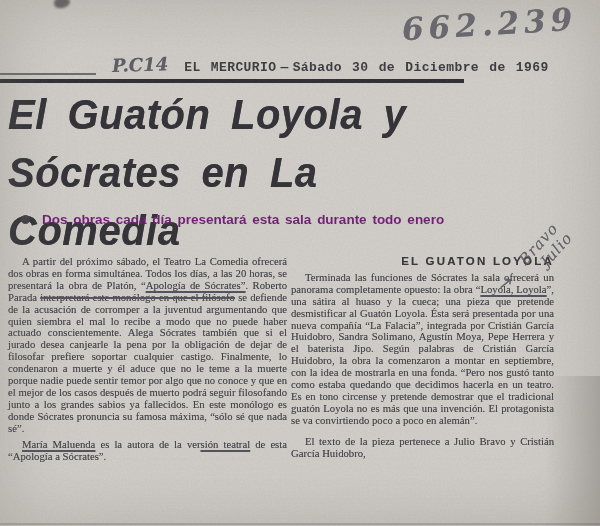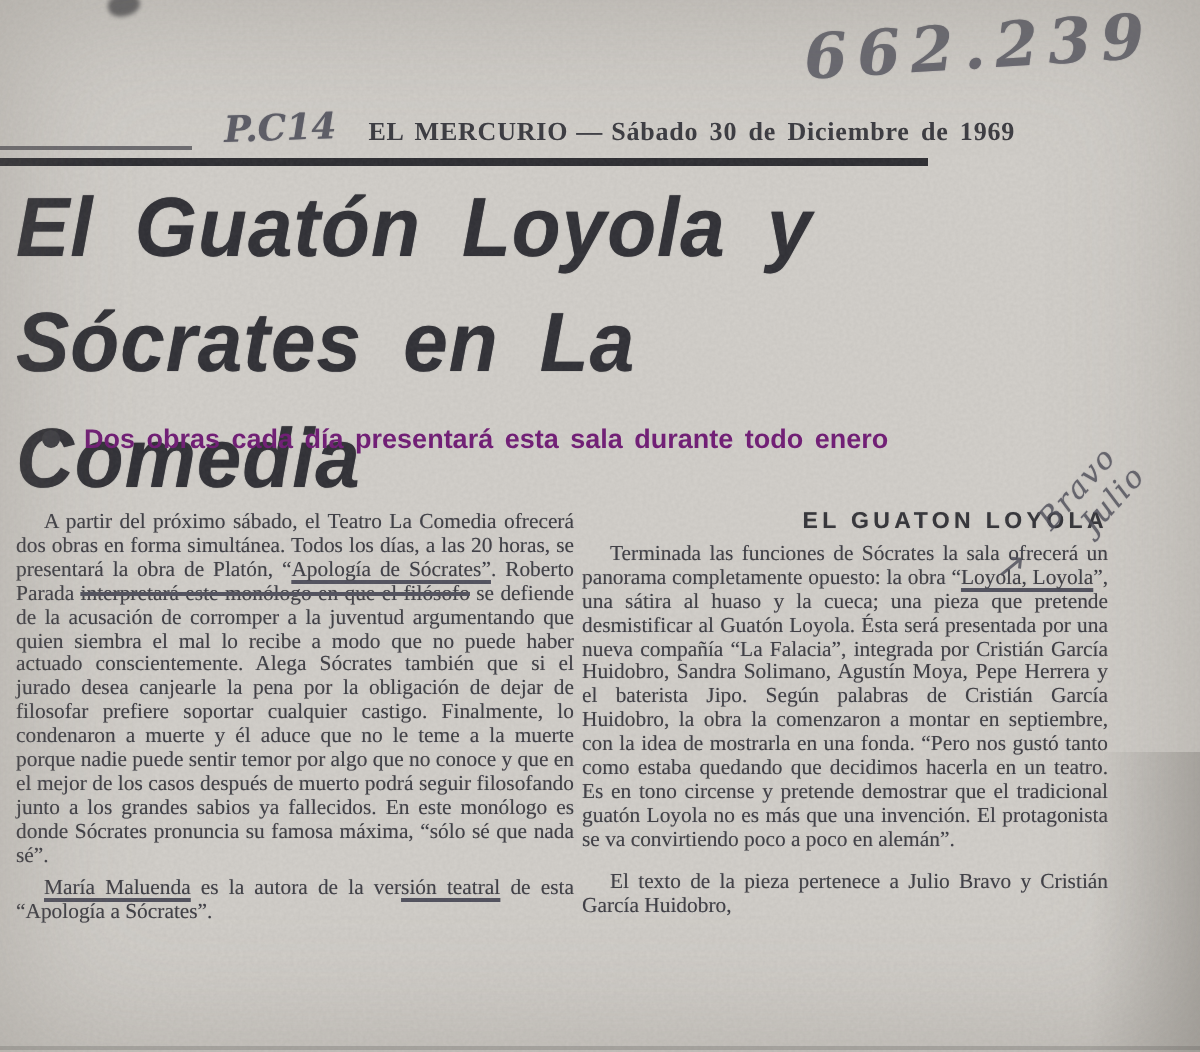--- a/index.html
+++ b/index.html
@@ -25,21 +25,21 @@
     margin-right:16px;font-weight:bold;opacity:.9;}
   .margin-note{position:absolute;left:520px;top:232px;transform:rotate(-48deg);
     font-size:15px;line-height:17px;letter-spacing:1px;opacity:.85;}
   .margin-note .l2{padding-left:13px;display:block;}
   .note-arrow{position:absolute;left:498px;top:272px;font-size:18px;color:#50505c;
     transform:rotate(6deg);opacity:.85;}
 
   
   .masthead{position:absolute;left:112px;top:54px;white-space:nowrap;}
   .masthead .printed{
-    font-family:Liberation Serif, serif;font-weight:bold;font-size:13px;
+    font-family:Liberation Mono, monospace;font-weight:bold;font-size:13px;
     letter-spacing:.4px;color:#3a3a40;word-spacing:2px;
   }
   .thin-rule{position:absolute;left:0;top:73px;width:96px;height:2px;
     background:#4a4a50;opacity:.75;}
   .thick-rule{position:absolute;left:0;top:79px;width:464px;height:4px;
     background:#2c2c31;}
 
   
   .headline{
     position:absolute;left:8px;top:86px;width:490px;

